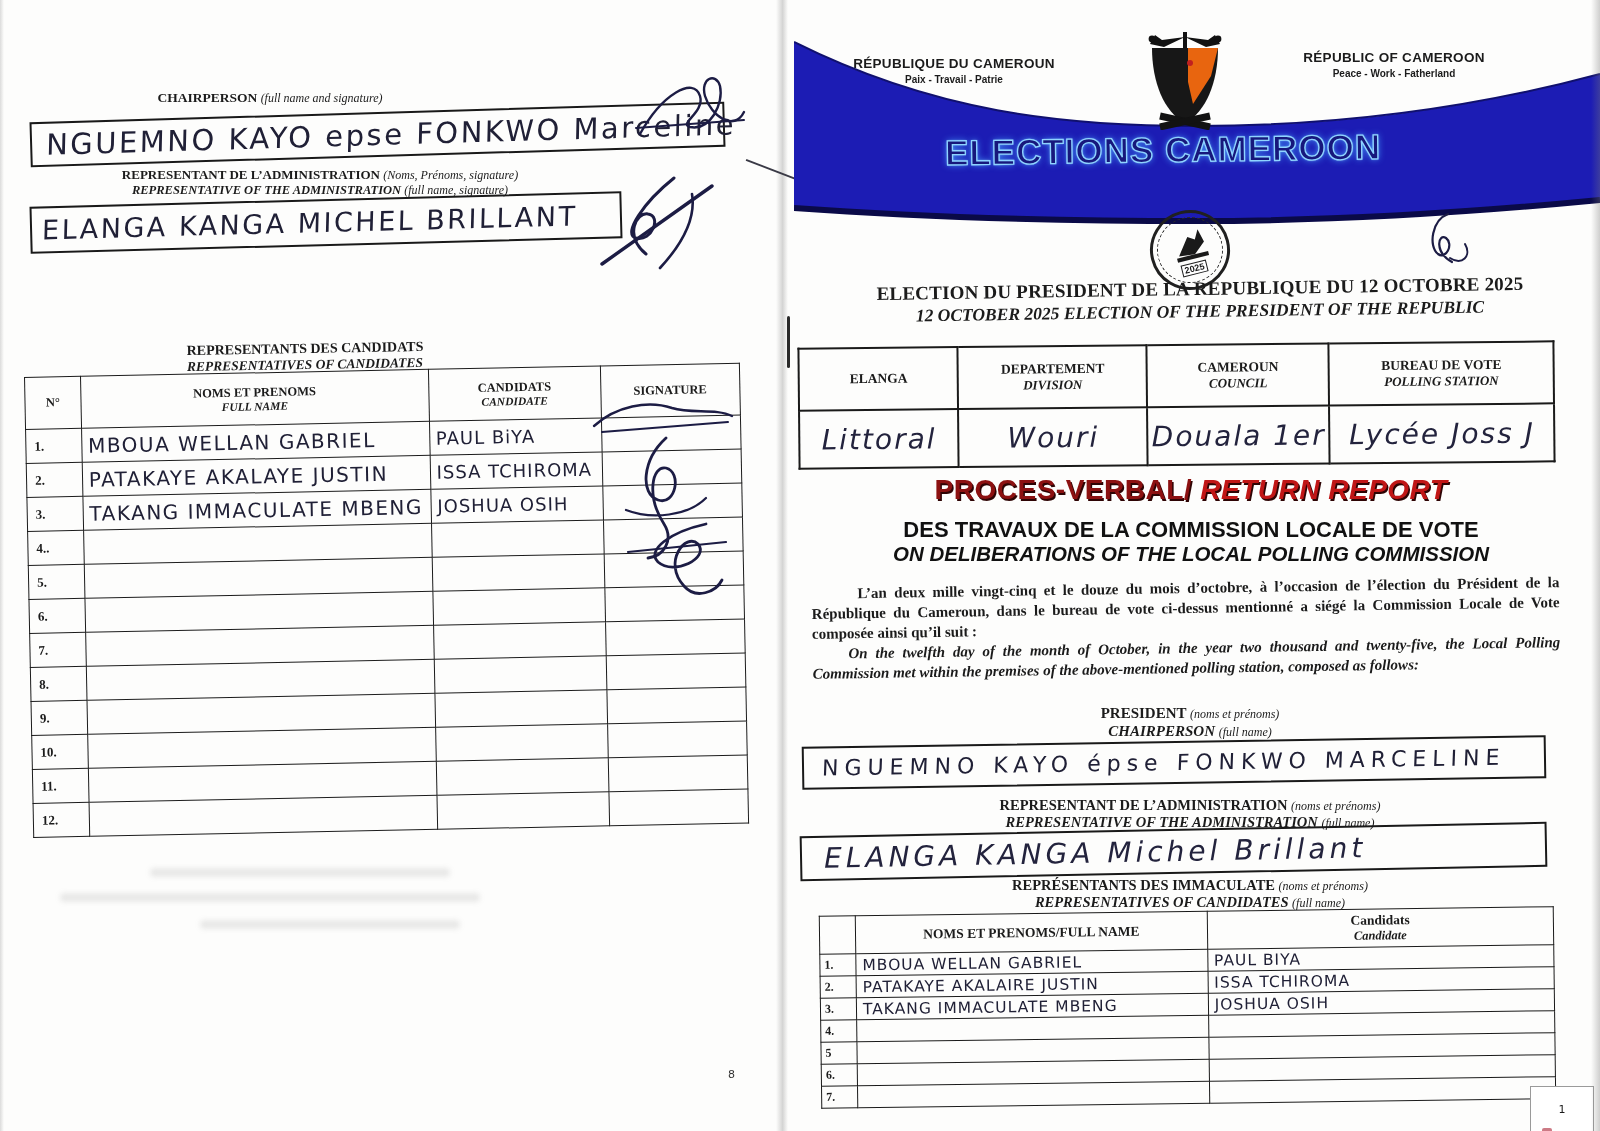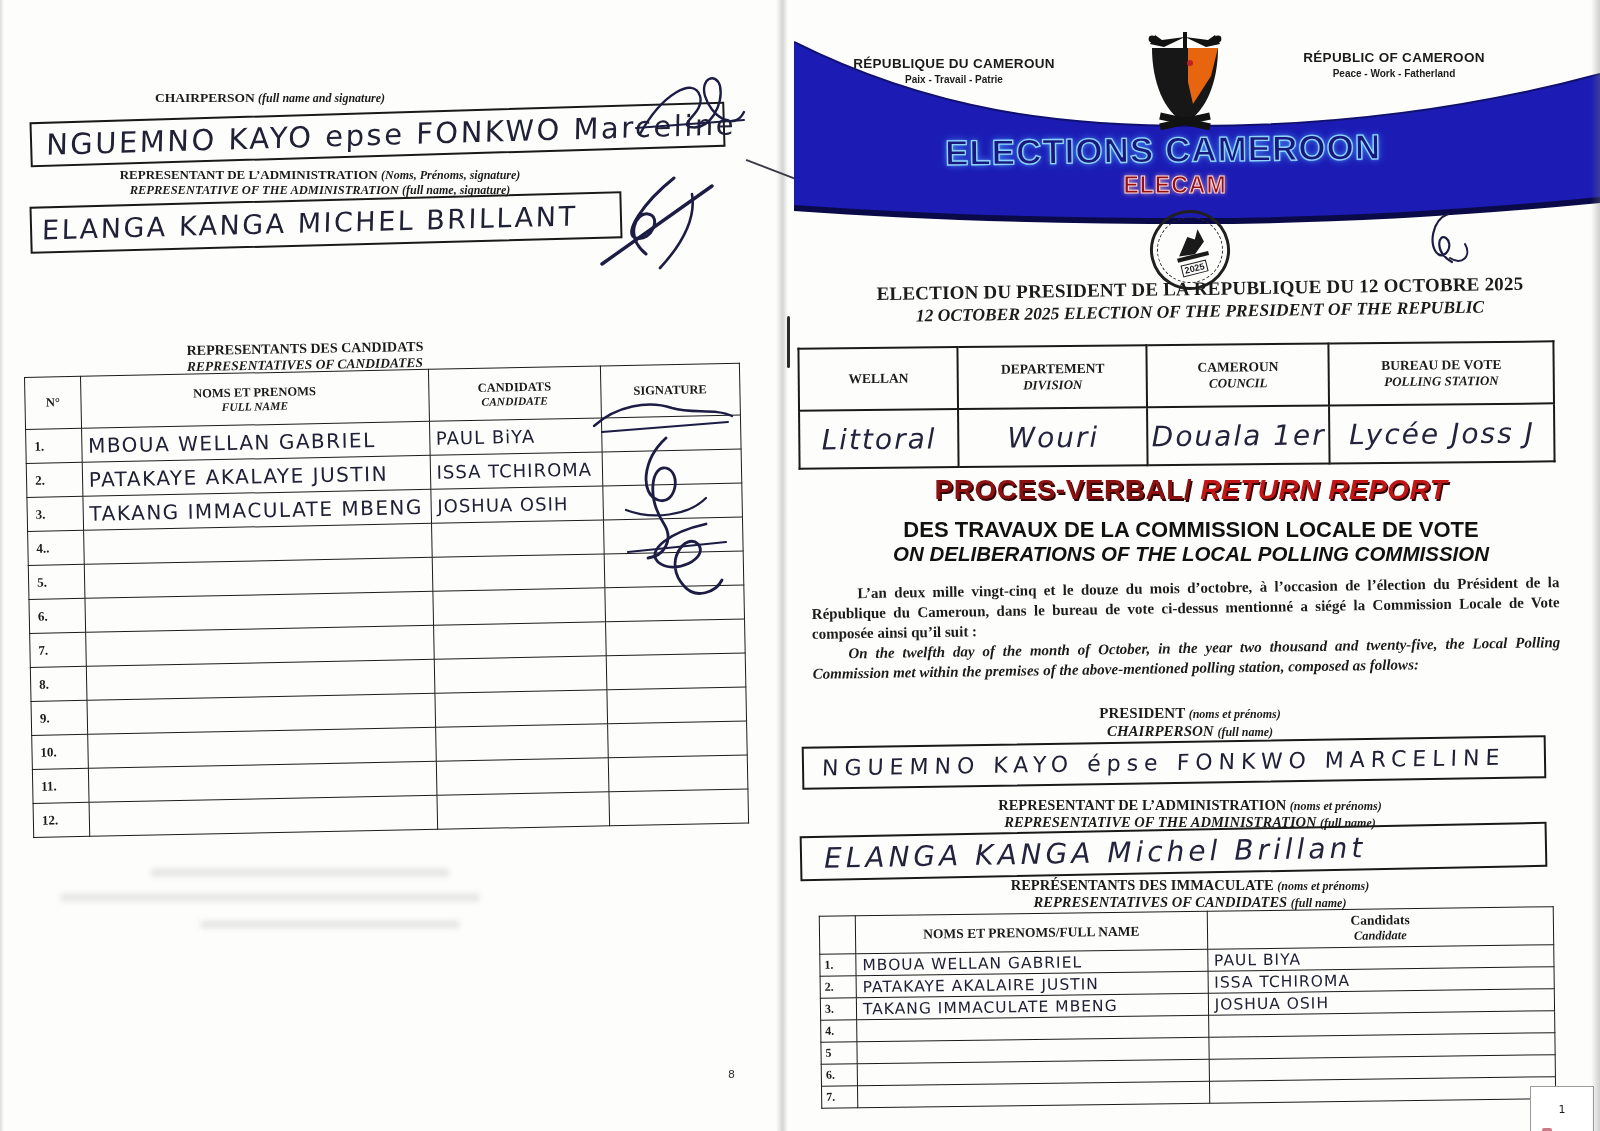--- a/index.html
+++ b/index.html
@@ -11,21 +11,21 @@
   .ctr { text-align:center; }
   .serif-b { font-family:"Liberation Serif", serif; font-weight:bold; }
   .sans-b { font-family:"Liberation Sans", sans-serif; font-weight:bold; }
   .hw { font-family:"DejaVu Sans", sans-serif; color:#202036; letter-spacing:2.5px; transform:skewX(-3deg); white-space:nowrap; }
   .hw-cursive { font-family:"DejaVu Sans", sans-serif; font-style:italic; color:#23233d; letter-spacing:2px; white-space:nowrap; }
   .hw-box { border:2px solid #191919; background:transparent; display:flex; align-items:center; }
 
   
   .page-left { position:absolute; left:0; top:0; width:775px; height:1131px; }
   .label-chair { left:120px; top:90px; width:300px; font-size:13.5px; }
-  .paren { font-weight:bold; font-style:italic; font-size:12px; }
+  .paren { font-weight:normal; font-style:italic; font-size:12px; }
   .box1 { left:30px; top:112px; width:695px; height:45px; transform:rotate(-1.7deg); }
   .box1 .hw { font-size:29px; margin-left:14px; }
   .label-admin-fr { left:60px; top:167px; width:520px; font-size:13px; }
   .label-admin-en { left:60px; top:183px; width:520px; font-size:12.5px; font-style:italic; }
   .box2 { left:30px; top:199px; width:592px; height:47px; transform:rotate(-1.5deg); }
   .box2 .hw { font-size:27px; margin-left:10px; }
   .tbl-title-fr { left:95px; top:341px; width:420px; font-size:14px; transform:rotate(-1deg); }
   .tbl-title-en { left:95px; top:357px; width:420px; font-size:13.5px; font-style:italic; transform:rotate(-1deg); }
 
   table.left-table { position:absolute; left:24px; top:377px; width:716px; border-collapse:collapse; transform:rotate(-1.15deg); transform-origin:left top; }
@@ -287,21 +287,20 @@
         <polygon points="48,18 78,18 71,46 53,74 48,52" fill="#e8650f"></polygon>
         <circle cx="50" cy="33" r="3" fill="#c02020"></circle>
         <path d="M20,86 L70,97" stroke="#121212" stroke-width="7"></path>
         <path d="M20,97 L70,86" stroke="#121212" stroke-width="7"></path>
       </svg>
       <div class="abs ctr hdr-en">
         <div class="hdr-country">RÉPUBLIC OF CAMEROON</div>
         <div class="hdr-motto">Peace - Work - Fatherland</div>
       </div>
       <div class="abs ctr sans-b banner-title">ELECTIONS CAMEROON</div>
-      <div class="abs ctr sans-b banner-sub">ELECAM</div>
     </div>
 
     <div class="abs stamp">
       <svg style="position:absolute; left:14px; top:12px;" width="52" height="42" viewBox="0 0 60 50">
         <path d="M12,34 L27,14 L35,19 L41,8 L45,24 L31,36 Z" fill="#1a1a1a"></path>
         <rect x="9" y="36" width="38" height="5" fill="#1a1a1a"></rect>
       </svg>
       <div class="stamp-year">2025</div>
     </div>
 
@@ -315,21 +314,21 @@
 
     <table class="loc-table">
       <colgroup>
           <col style="width:160px">
           <col style="width:190px">
           <col style="width:182px">
           <col style="width:225px">
         </colgroup>
       <thead>
         <tr>
-          <th><span>WELLAN</span></th>
+          <th><span>ELANGA</span></th>
           <th><span>DEPARTEMENT</span><span class="sub">DIVISION</span></th>
           <th><span>CAMEROUN</span><span class="sub">COUNCIL</span></th>
           <th><span>BUREAU DE VOTE</span><span class="sub">POLLING STATION</span></th>
         </tr>
       </thead>
       <tbody>
         <tr>
           <td><span class="hw-cursive">Littoral</span></td>
           <td><span class="hw-cursive">Wouri</span></td>
           <td><span class="hw-cursive">Douala 1er</span></td>

